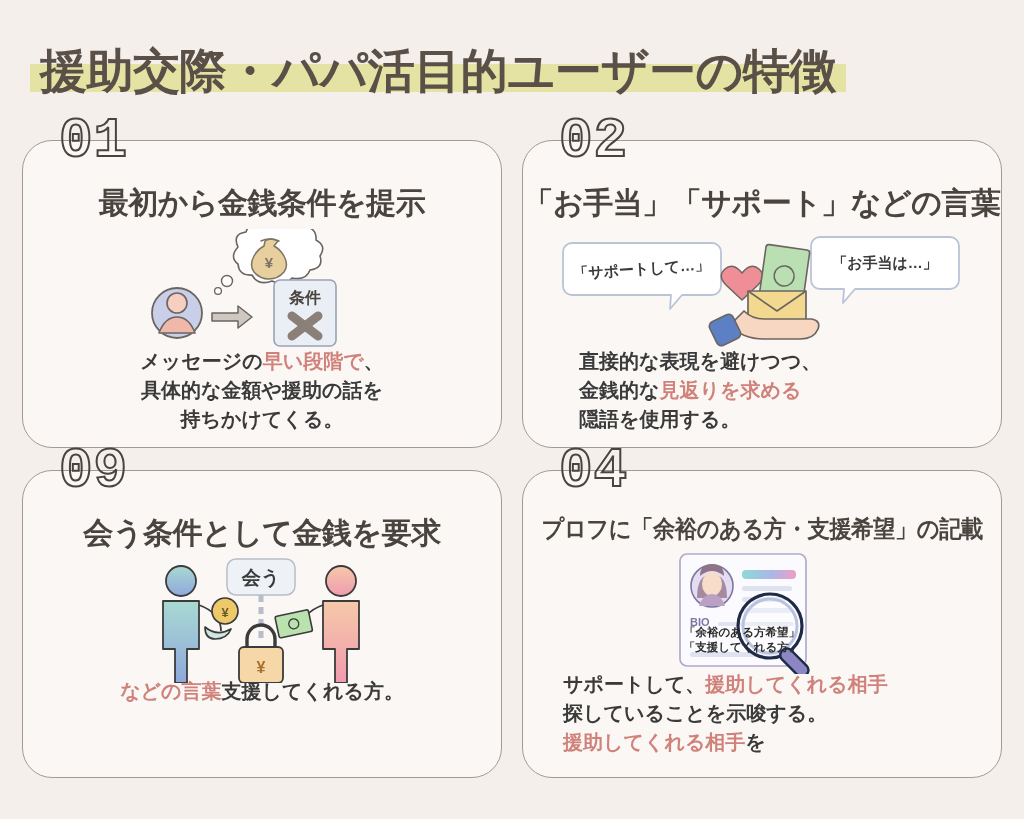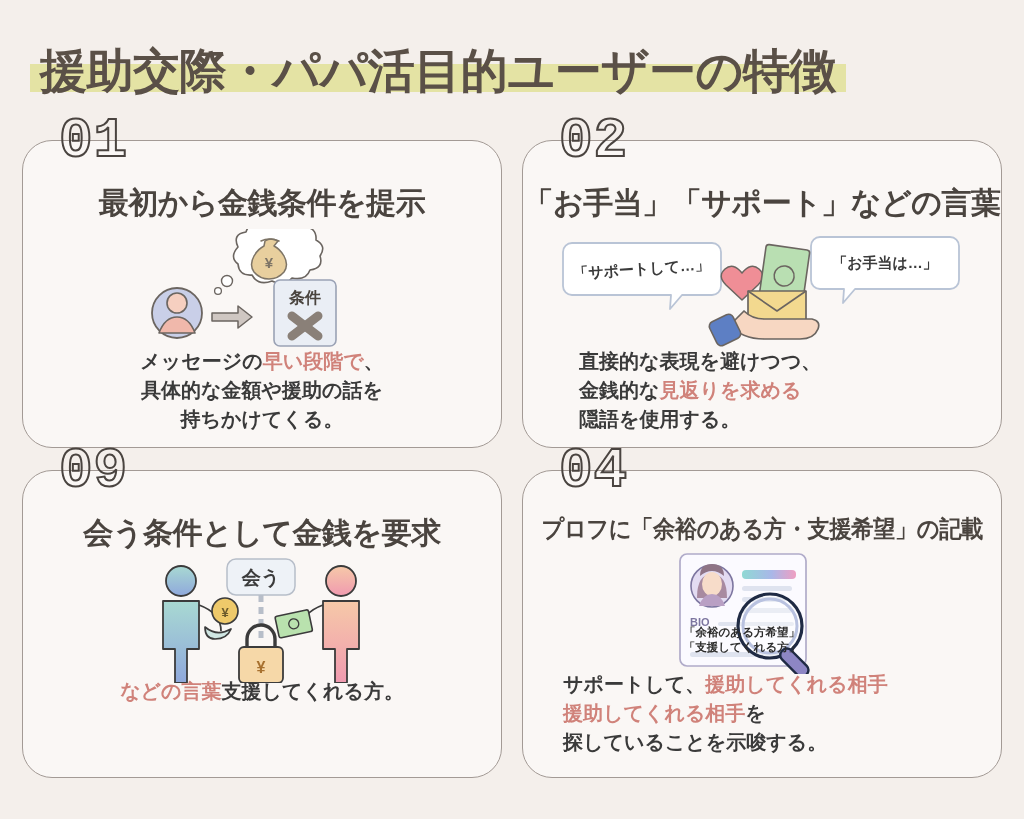--- a/index.html
+++ b/index.html
@@ -363,22 +363,22 @@
           <text x="80" y="88" font-size="11.5" font-weight="700" text-anchor="middle" fill="#2d2d2d" font-family="'Liberation Sans', sans-serif">「余裕のある方希望」</text>
           <text x="80" y="103" font-size="11.5" font-weight="700" text-anchor="middle" fill="#2d2d2d" font-family="'Liberation Sans', sans-serif">「支援してくれる方」</text>
         </svg>
       </div>
 
       <div class="card-body left-2">
         <span class="line">
           <span>サポートして、</span><span class="hl">援助してくれる相手</span>
         </span>
         <span class="line">
+          <span>探していることを示唆する。</span>
+        </span>
+        <span class="line">
           <span class="hl">援助してくれる相手</span><span>を</span>
-        </span>
-        <span class="line">
-          <span>探していることを示唆する。</span>
         </span>
       </div>
     </div>
 
   </div>
 </div>
 
 </body></html>

